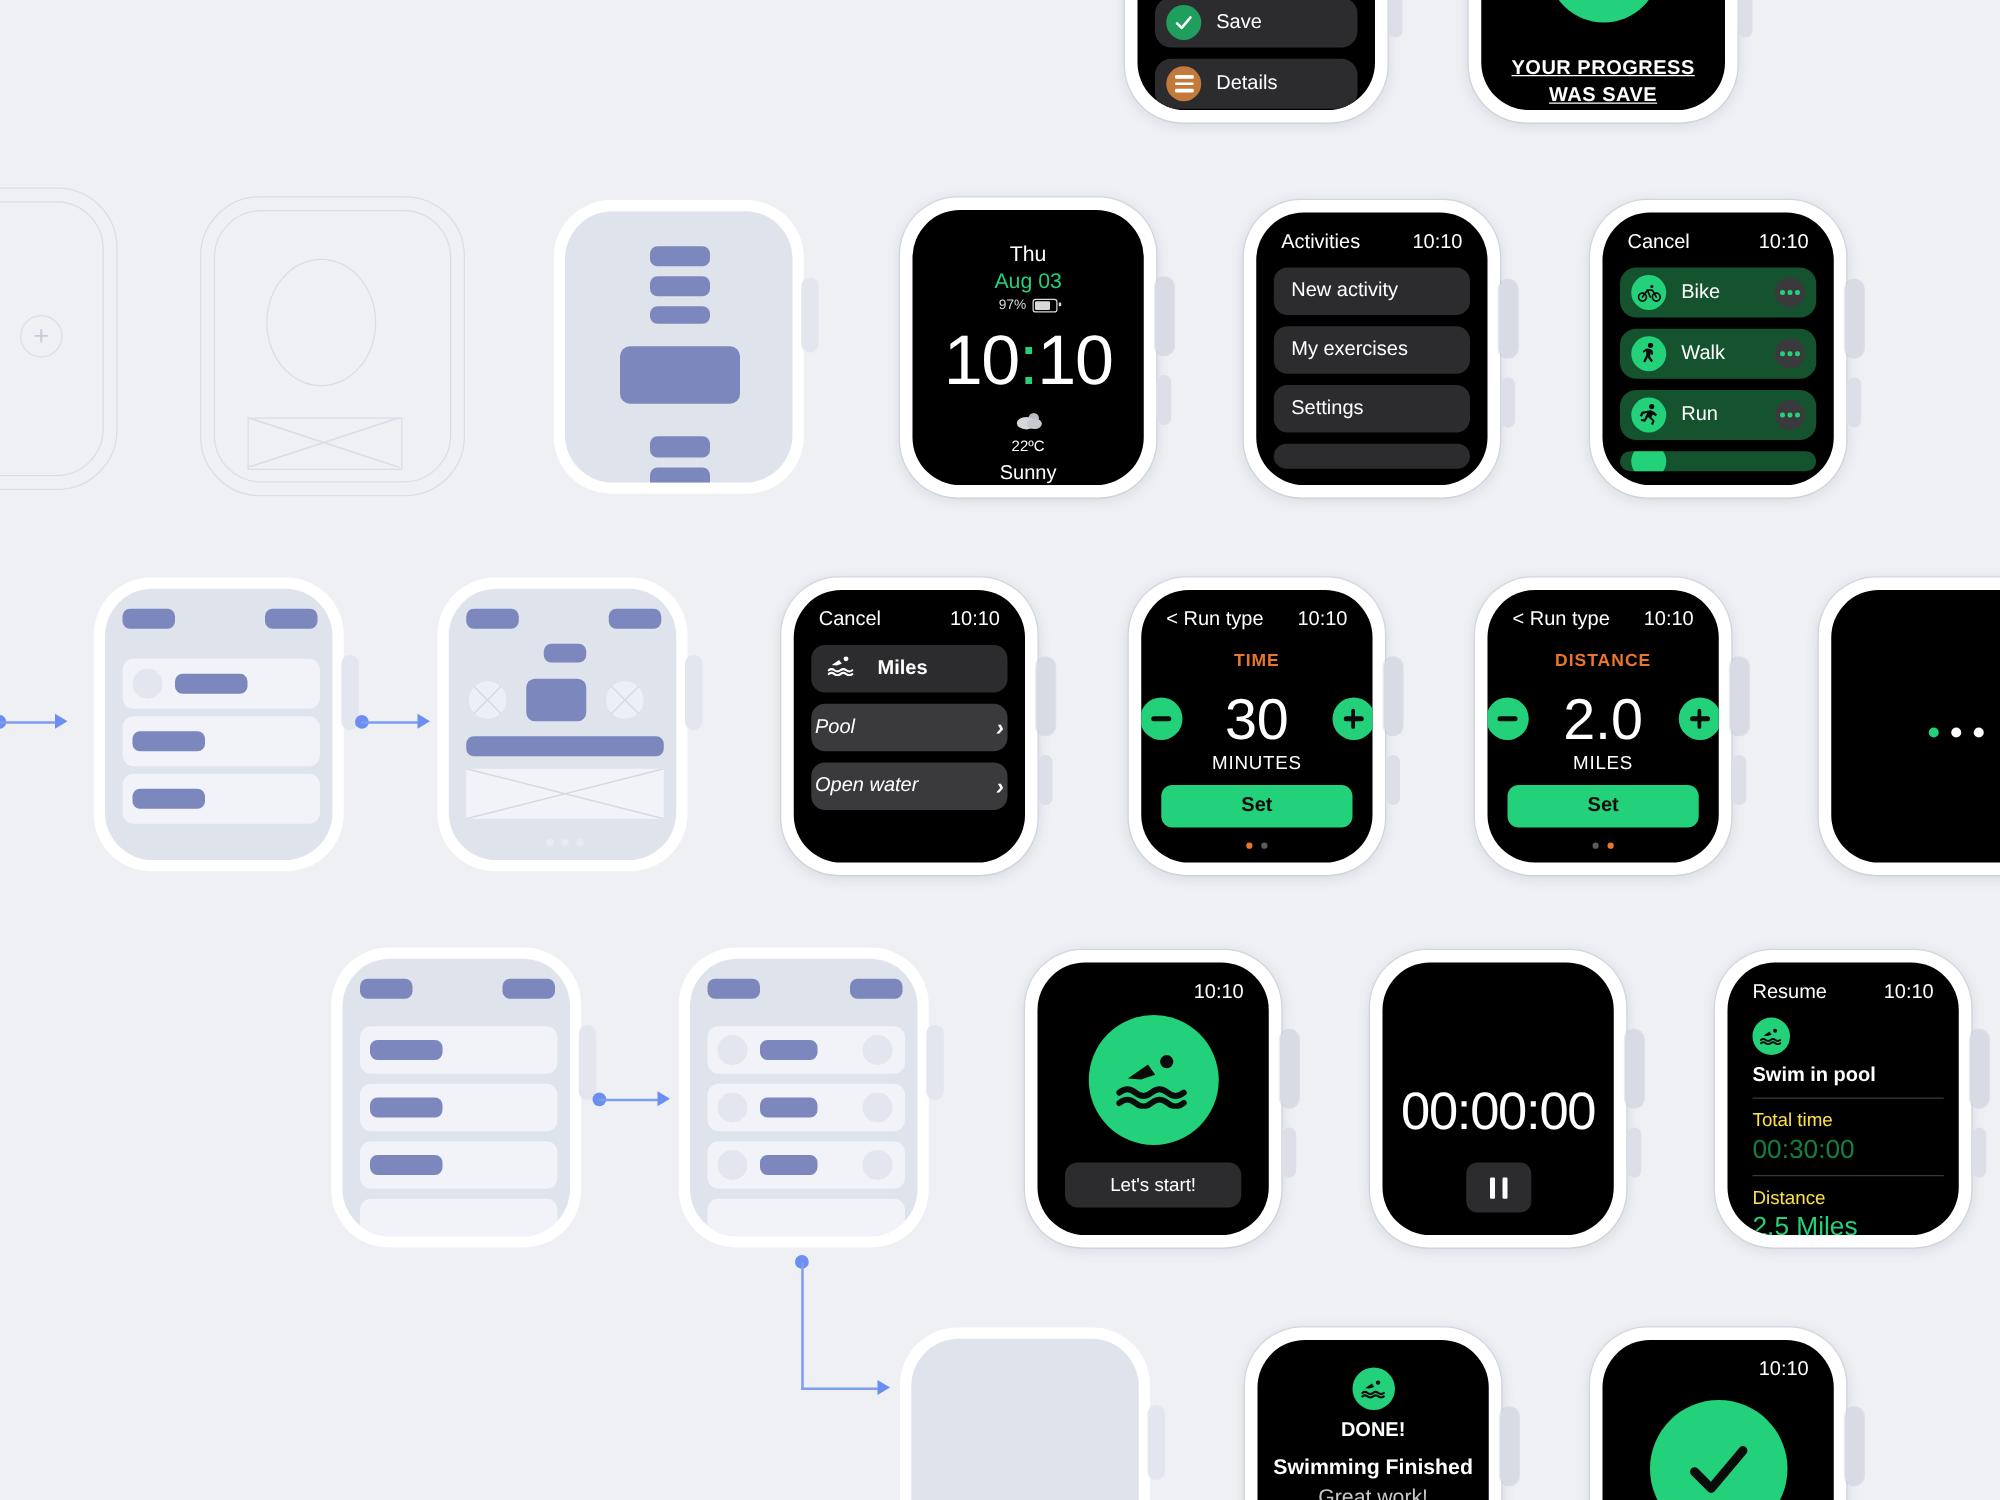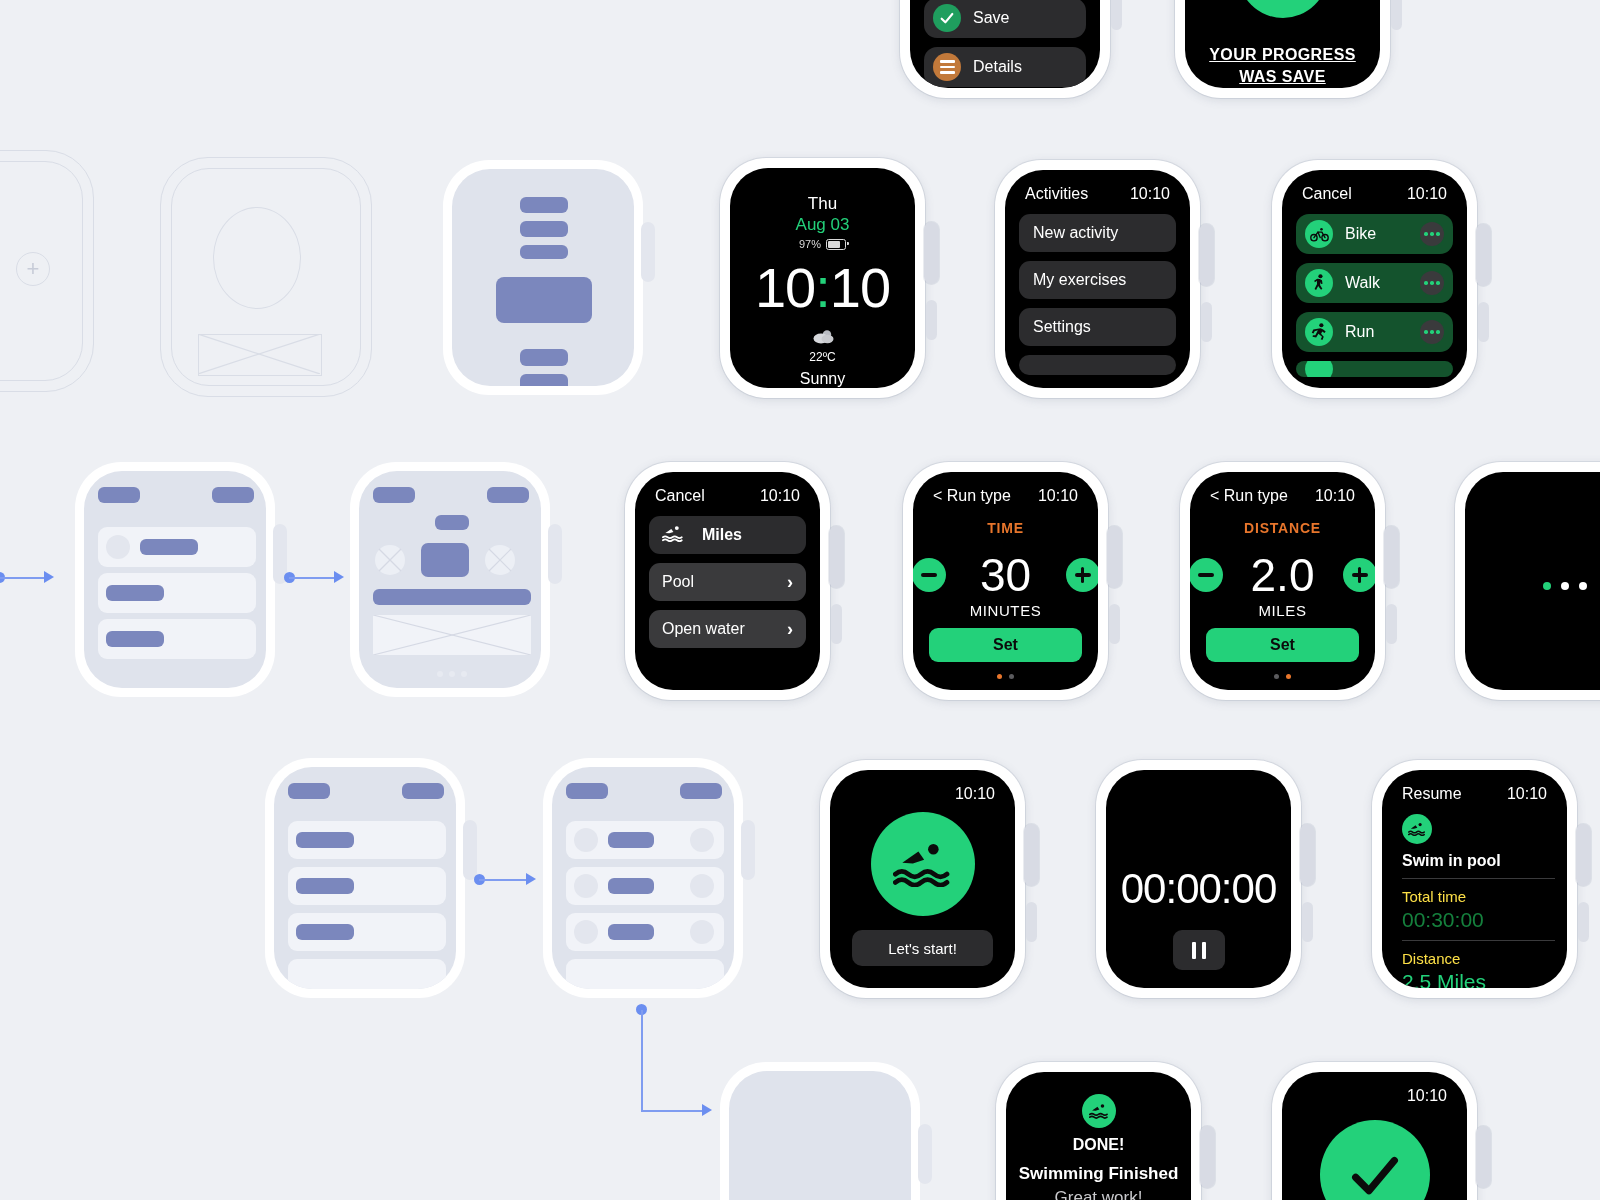--- a/index.html
+++ b/index.html
@@ -65,21 +65,21 @@
   .act-label{color:#fff;font-size:16px;margin-left:12px;flex:1;}
   .dots-btn{
     width:24px;height:24px;border-radius:50%;background:#3a3a3c;
     display:flex;align-items:center;justify-content:center;gap:2.5px;
   }
   .dots-btn i{width:3.5px;height:3.5px;border-radius:50%;background:#23d17a;display:block;}
 
   .row-chevron{
     background:#3a3a3c;border-radius:11px;height:38px;
     display:flex;align-items:center;justify-content:space-between;
-    padding:0 13px;color:#fff;font-size:16px;margin-bottom:9px;box-sizing:border-box;
+    padding:0 3px;color:#fff;font-size:16px;margin-bottom:9px;box-sizing:border-box;font-style:italic;
   }
   .chev{font-size:18px;font-weight:bold;color:#fff;}
 
   .swim-head{
     background:#2c2c2e;border-radius:11px;height:38px;
     display:flex;align-items:center;padding:0 13px;margin-bottom:9px;box-sizing:border-box;
   }
   .swim-head .lbl{color:#fff;font-size:16px;font-weight:bold;margin-left:18px;}
 
   

